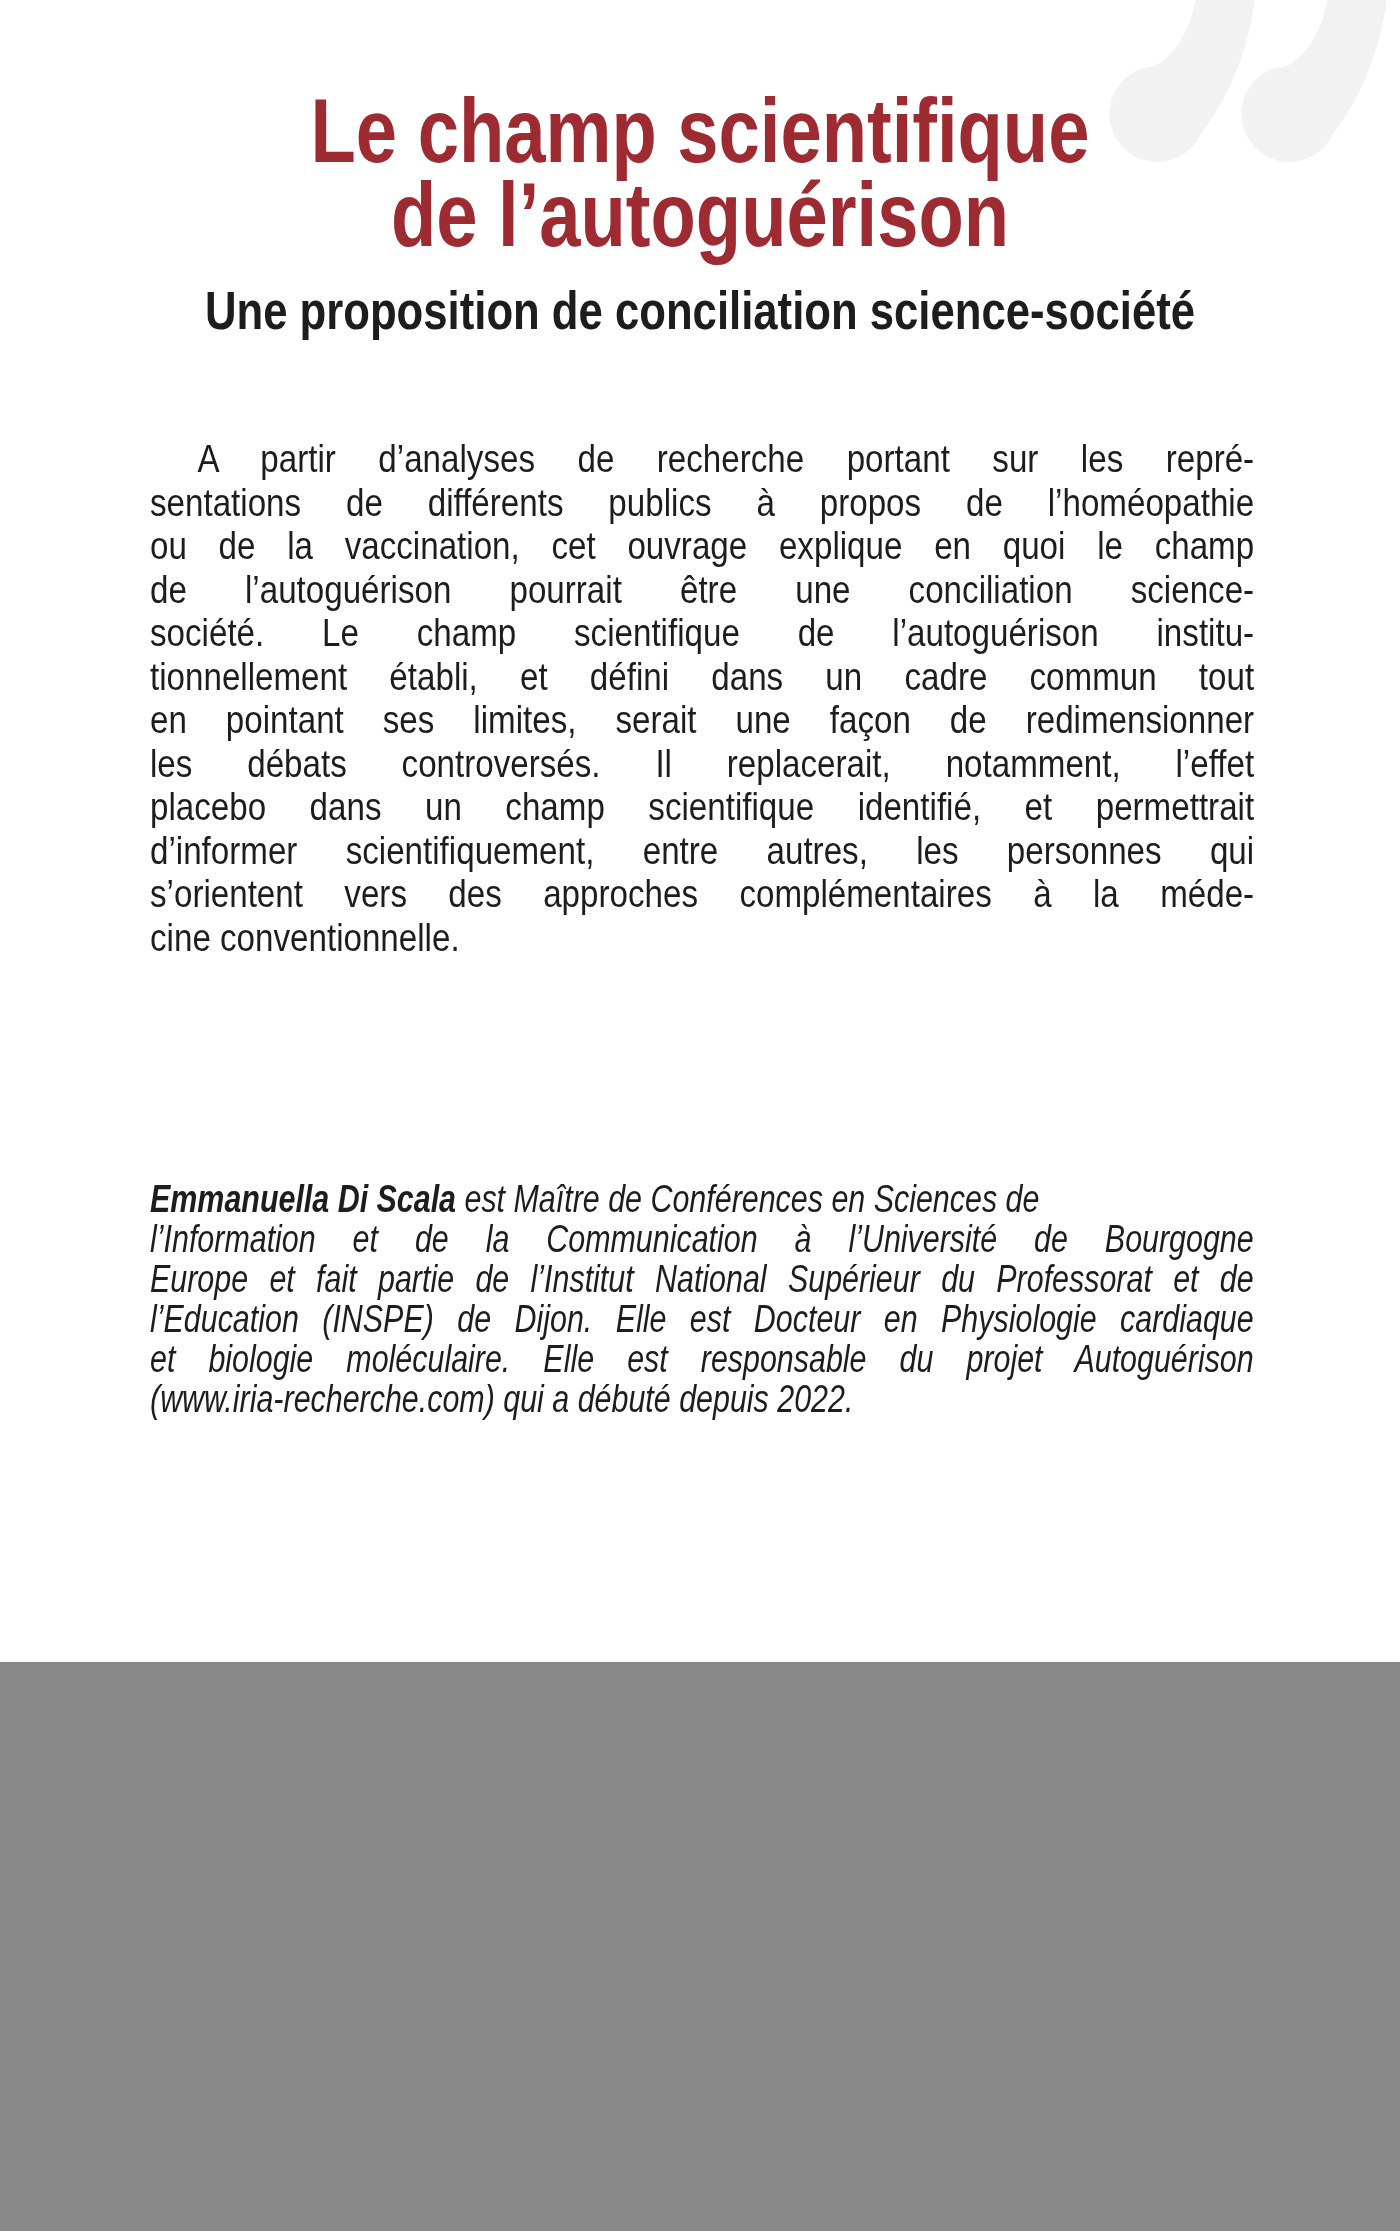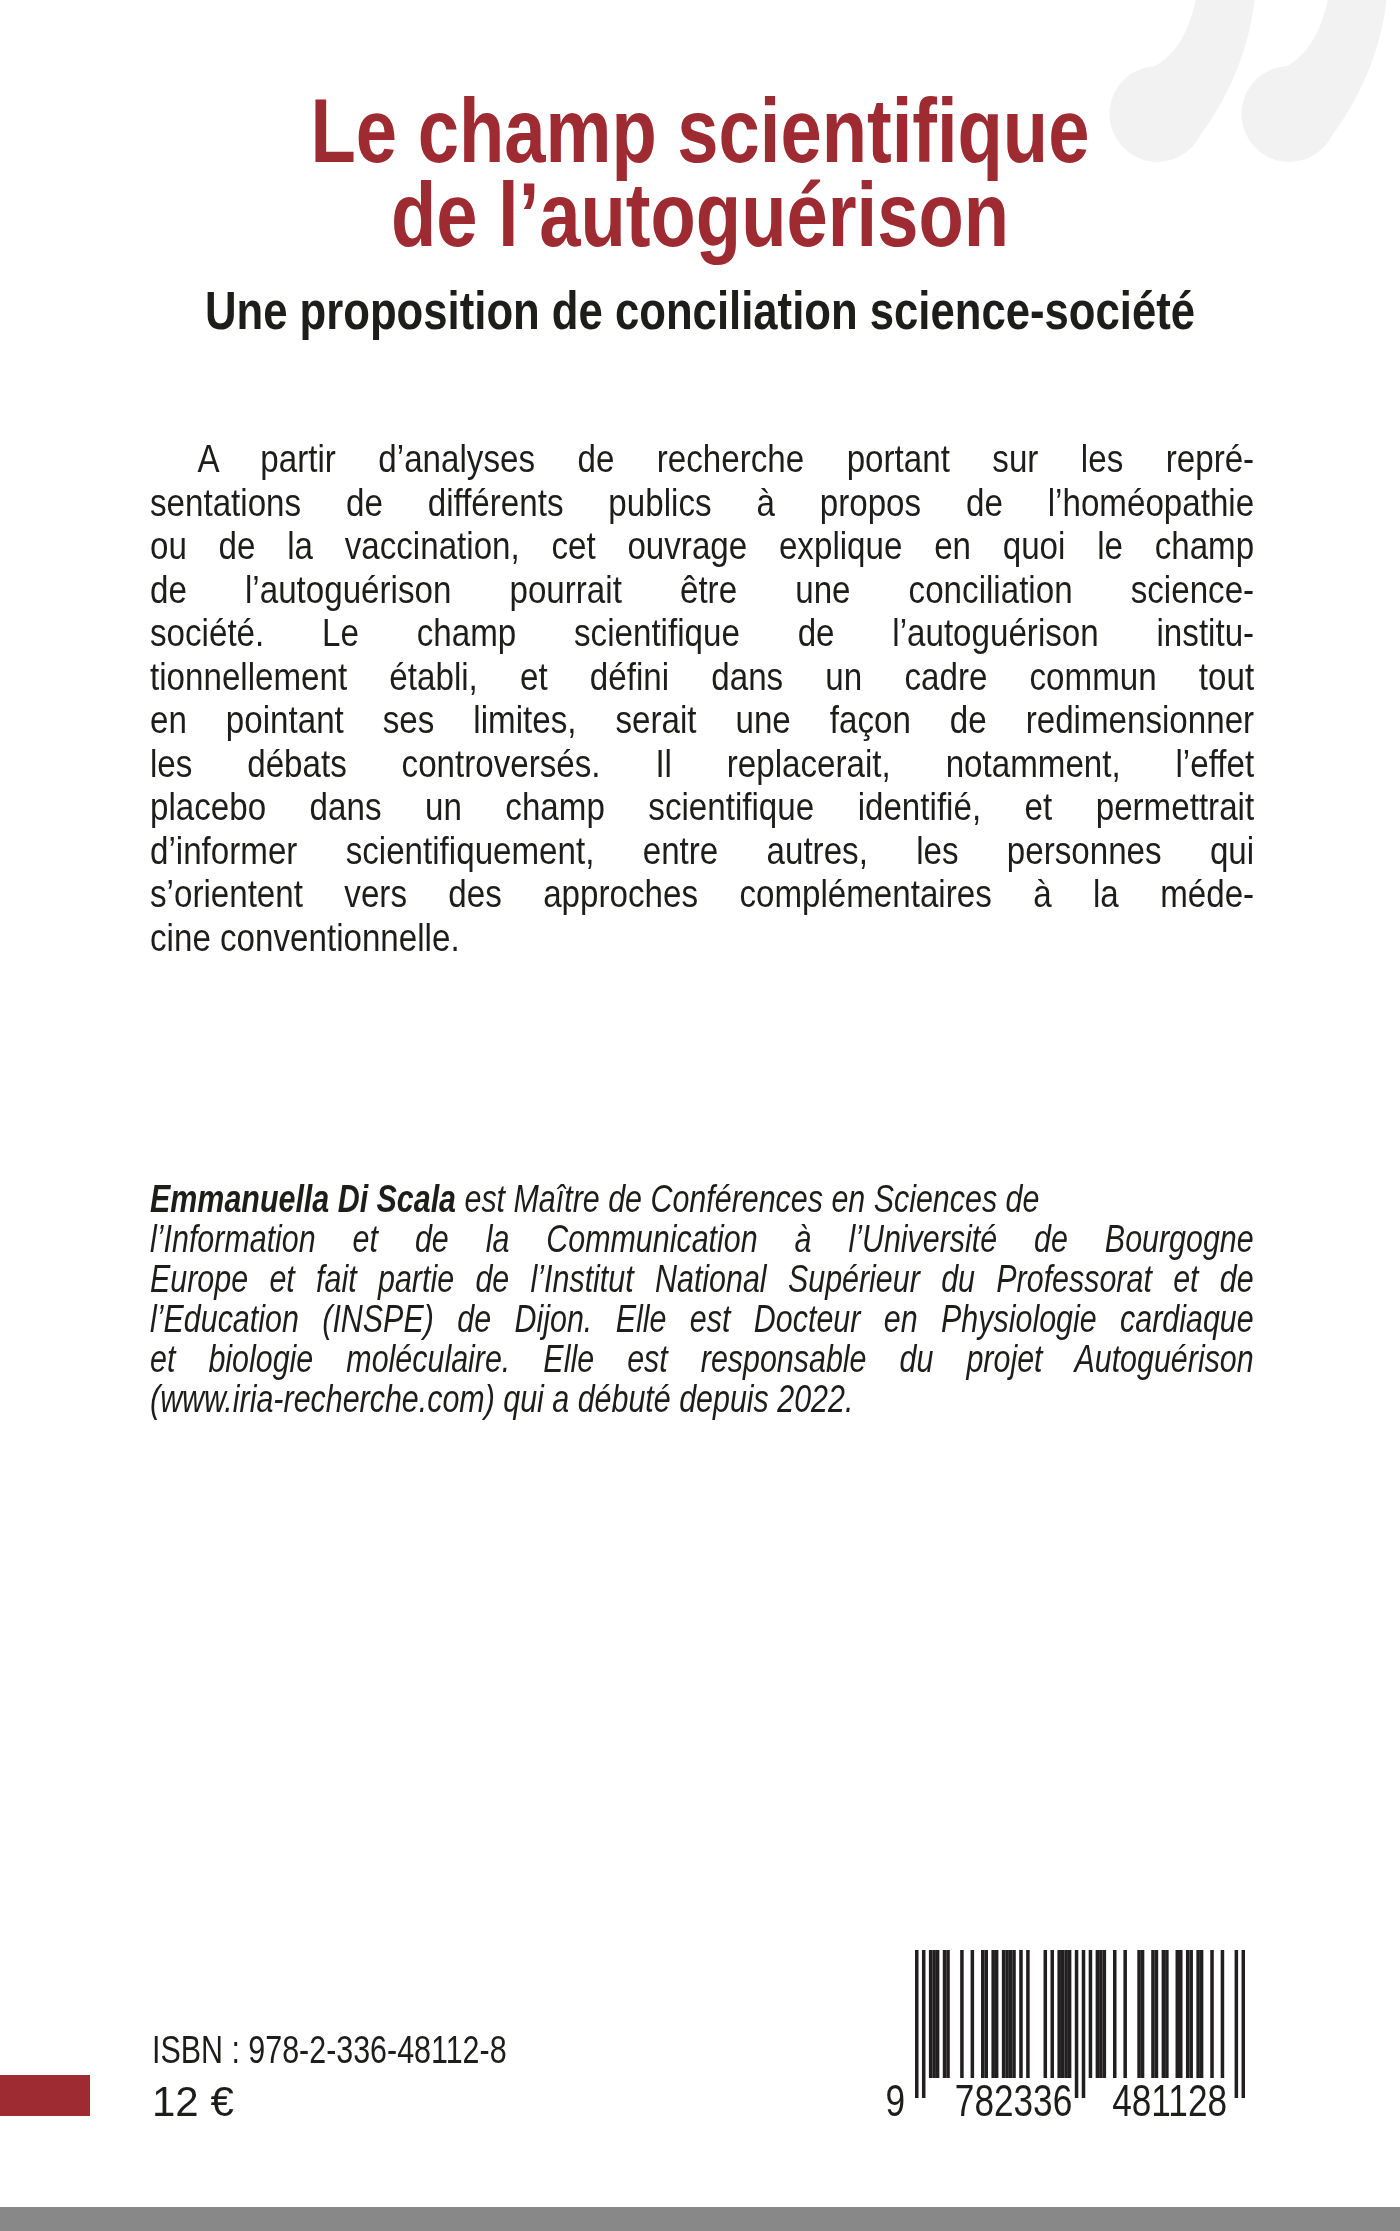--- a/index.html
+++ b/index.html
@@ -3,21 +3,21 @@
 <meta charset="utf-8">
 <style>
   :root{
     --accent:#9e2b32;
     --quote:#f3f2f2;
     --text:#1d1d1b;
   }
   html,body{margin:0;padding:0;background:#888;}
   .page{
     position:relative;
-    width:1400px;height:2207px;
+    width:1400px;height:1662px;
     margin:0 auto;
     background:#ffffff;
     overflow:hidden;
     font-family:"Liberation Sans",sans-serif;
     color:var(--text);
   }
   
   .quote-svg{position:absolute;left:1104px;top:0;width:286px;height:170px;}
   .quote-svg path{fill:var(--quote);}
 

